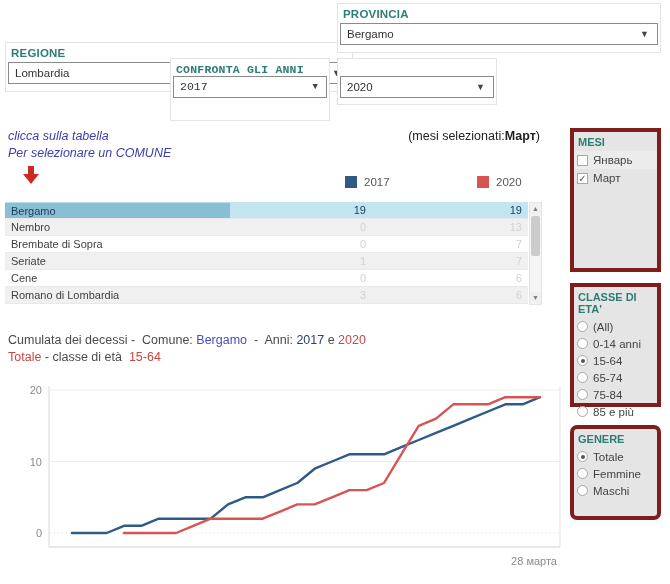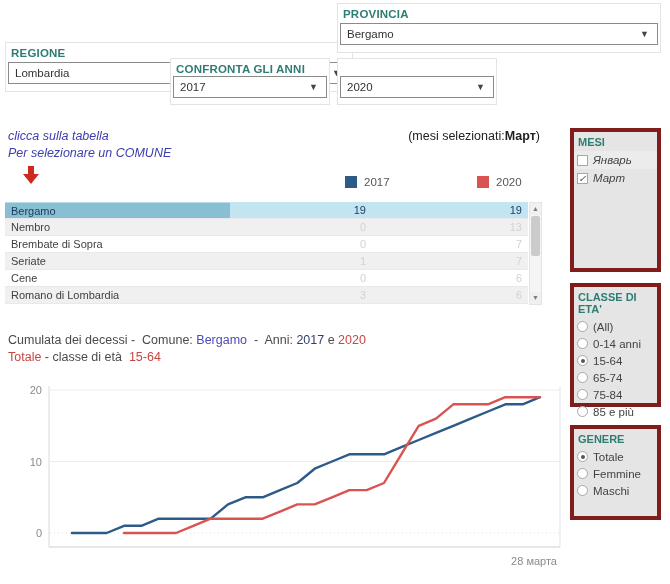--- a/index.html
+++ b/index.html
@@ -20,21 +20,21 @@
     border:1px solid #8a8a8a; background:#fff; cursor:pointer;
   }
   .dropdown .dval {
     position:absolute; left:6px; top:0; line-height:20px; font-size:11.5px; color:#333;
   }
   .dropdown .caret {
     position:absolute; right:8px; top:0; line-height:20px; font-size:9px; color:#444;
   }
   #panel-regione   { left:5px;   top:3px;  width:348px; height:50px;margin-top:39px; }
   #panel-provincia { left:337px; top:3px;  width:324px; height:50px; }
-  #panel-confronta { left:170px; top:58px; width:160px; height:47px; }
+  #panel-confronta { left:170px; top:58px; width:160px; height:63px;font-family:Liberation Mono, monospace; }
   #panel-anno2     { left:337px; top:58px; width:160px; height:47px; }
   #panel-regione .dropdown, #panel-provincia .dropdown { top:19px; }
   #panel-confronta .dropdown, #panel-anno2 .dropdown   { top:17px; }
 
   
   #instruction {
     position:absolute; left:8px; top:128px; font-size:12.5px; font-style:italic;
     color:#3d3dae; line-height:17px;
   }
   #red-arrow { position:absolute; left:22px; top:166px; width:18px; height:18px; }
@@ -82,23 +82,23 @@
   #chart-title { position:absolute; left:8px; top:332px; font-size:12.5px; line-height:17px; color:#4a4a4a; }
 
   
   #chart-svg { position:absolute; left:0; top:382px; }
 
   
   .spanel { position:absolute; left:570px; width:91px; border:4px solid #7f1d1d; background:#e5e5e5; }
   .spanel .stitle { padding:4px 0 3px 4px; font-size:11px; font-weight:bold; color:#2e7d73; }
   #panel-mesi   { top:128px; height:144px; }
   #panel-eta    { top:283px; height:124px; }
-  #panel-genere { top:425px; height:95px; }
+  #panel-genere { top:425px; height:95px;border-radius:7px; }
   .srow { display:flex; align-items:center; height:17px; padding-left:3px; cursor:pointer; }
-  #panel-mesi .srow { height:18px;font-style:italic; }
+  #panel-mesi .srow { height:18px; }
   .srow.hl { background:#ececec; }
   .srow .slabel { font-size:11.5px; color:#444; margin-left:5px; white-space:nowrap; }
   .cbox { width:11px; height:11px; border:1px solid #a8a8a8; background:#fff; flex:0 0 auto;
           font-size:10px; line-height:10px; text-align:center; color:#555; }
   .radio { width:11px; height:11px; border:1px solid #a8a8a8; border-radius:50%; background:#fff;
            flex:0 0 auto; position:relative; }
   .radio.on:after { content:""; position:absolute; left:2.5px; top:2.5px; width:4px; height:4px;
            border-radius:50%; background:#555; }
 </style>
 </head>

